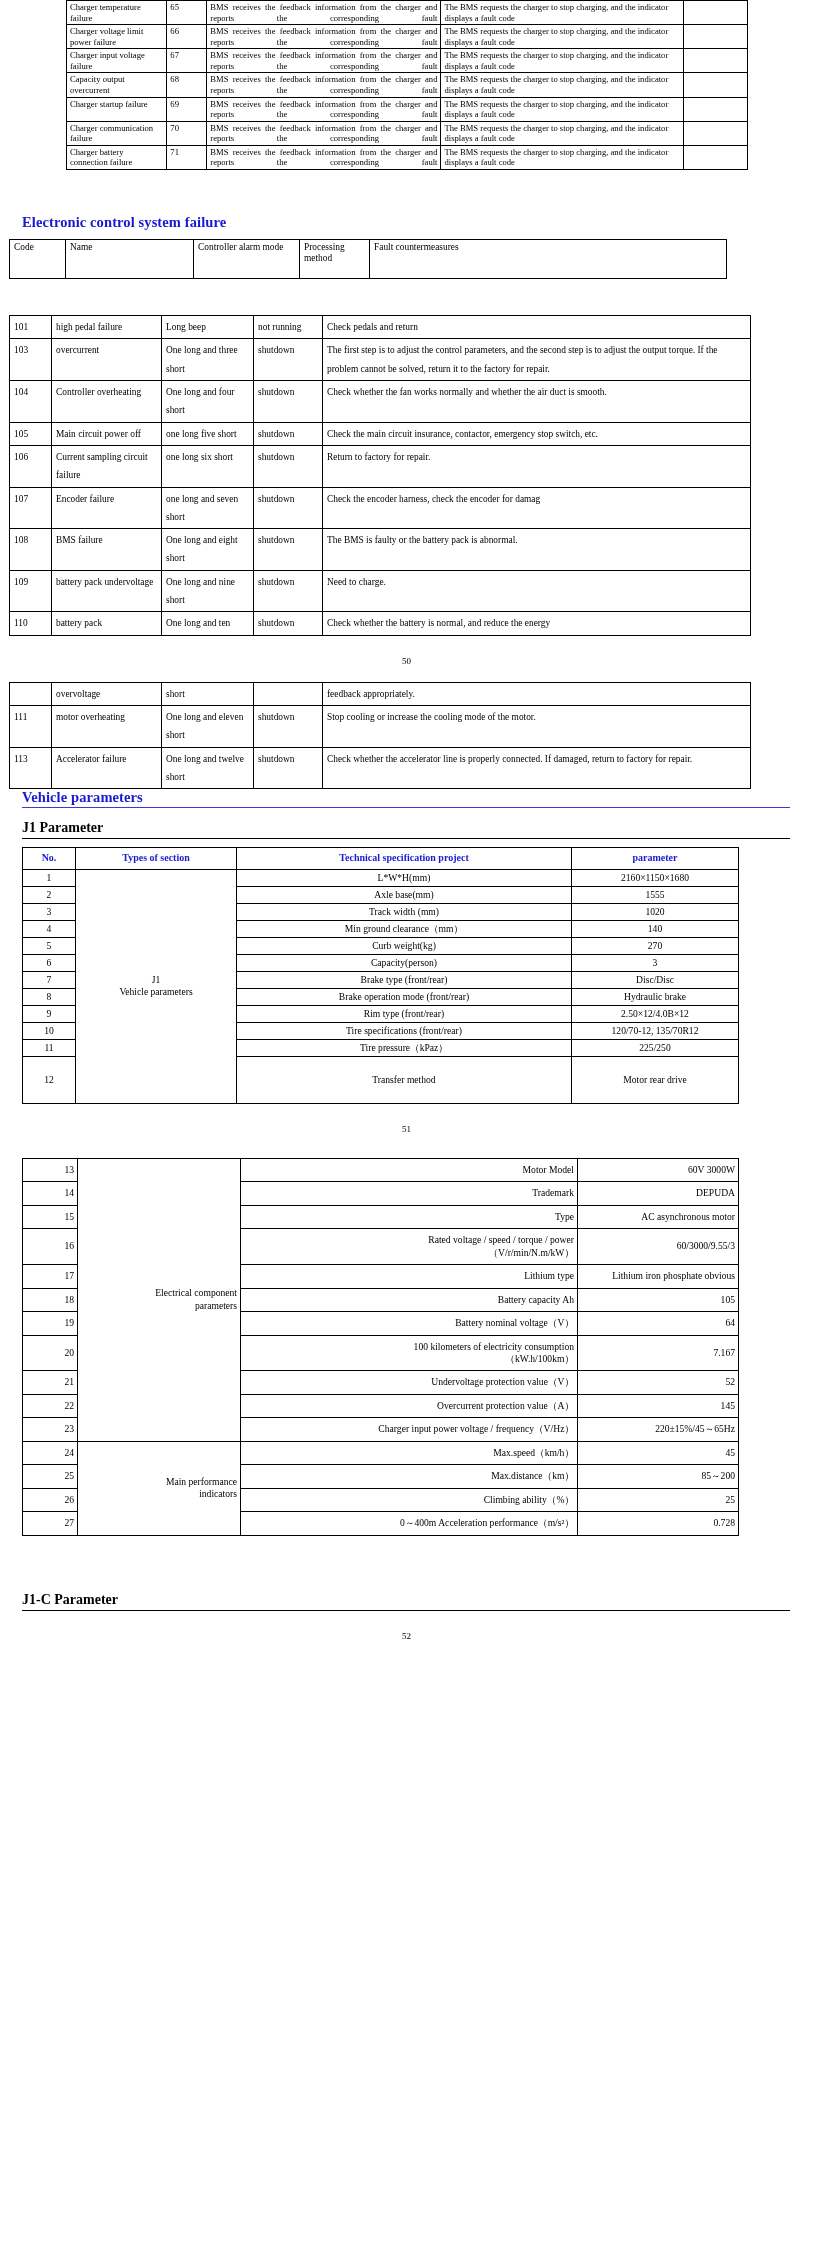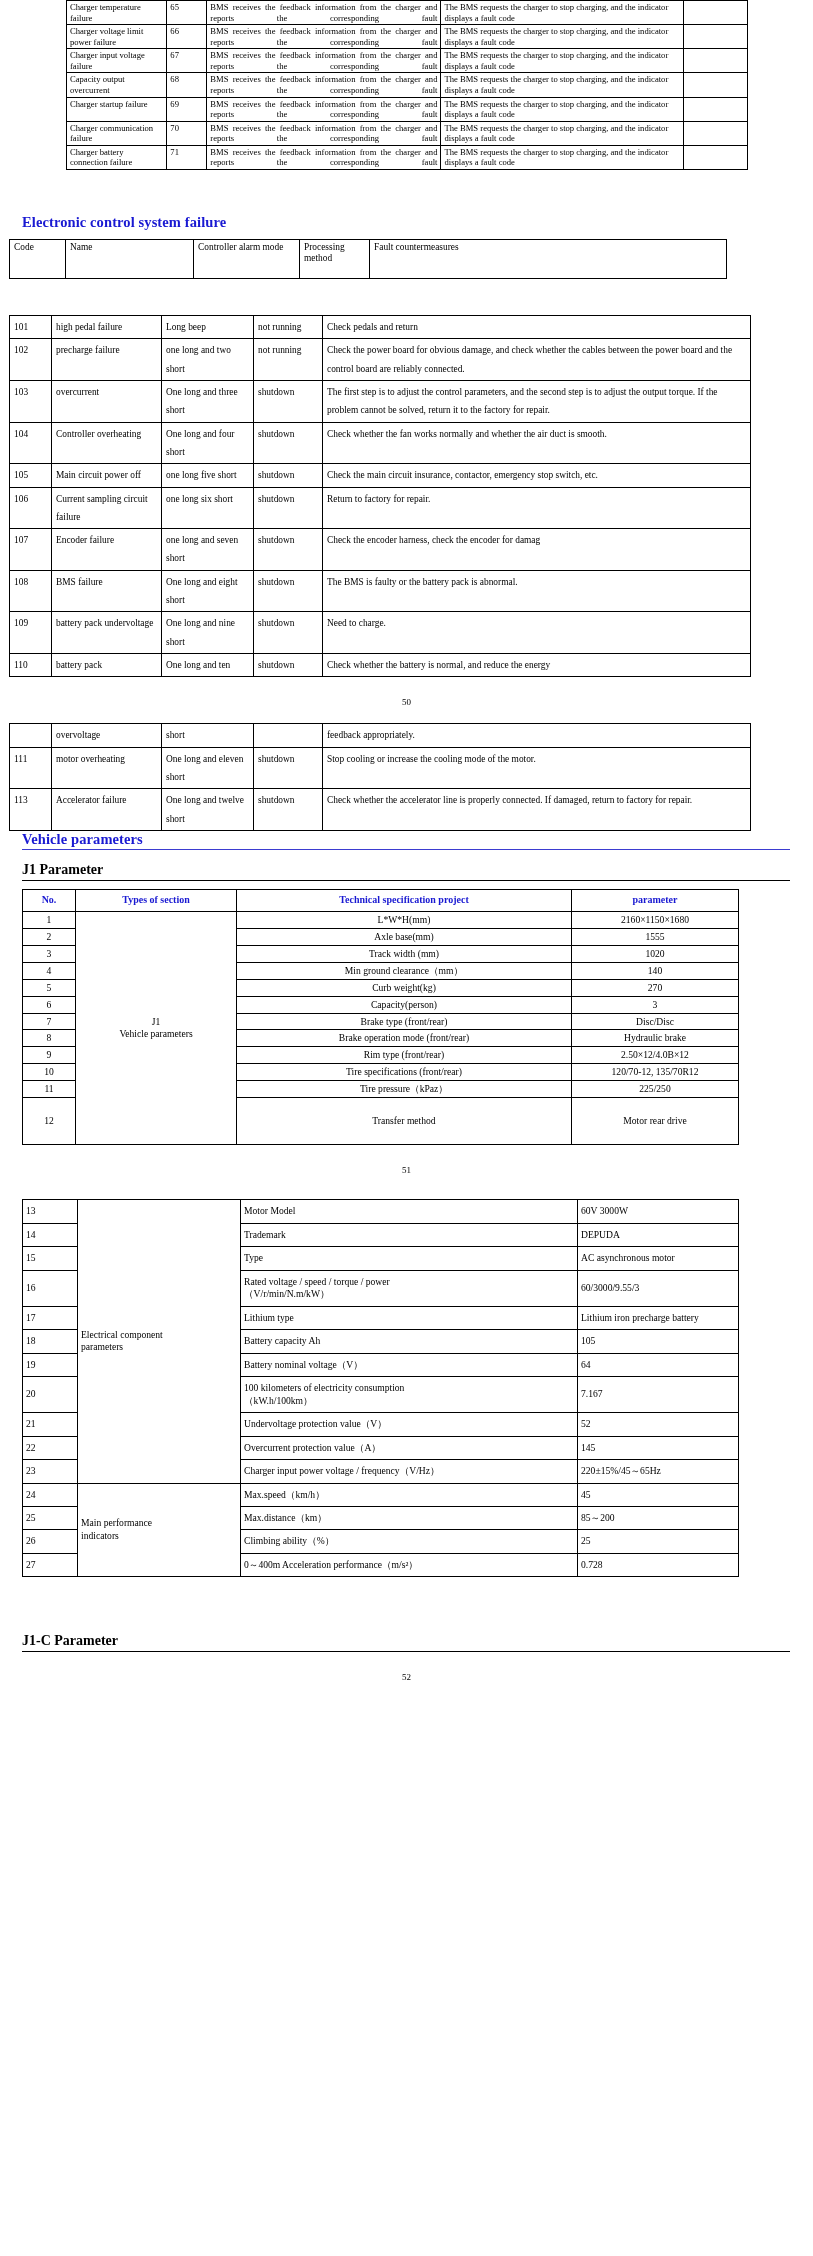--- a/index.html
+++ b/index.html
@@ -144,21 +144,21 @@
   .p-value { width: auto; }
   .tall-row td { height: 42px; }
   .vmid { vertical-align: middle; }
 
   
   .param-table2 {
     width: 717px;
     margin-left: 22px;
   }
   .param-table2 td {
-    text-align: left;
+    text-align: right;
     vertical-align: middle;
     font-size: 9.6px;
     padding: 5px 3px;
     line-height: 1.3;
   }
 
   .spacer-8  { height: 8px; }
   .spacer-12 { height: 12px; }
   .spacer-16 { height: 16px; }
   .spacer-20 { height: 20px; }
@@ -252,27 +252,20 @@
   <table class="ecu-table">
     <tbody>
       <tr>
         <td class="e-code">101</td>
         <td class="e-name">high pedal failure</td>
         <td class="e-alarm">Long beep</td>
         <td class="e-proc">not running</td>
         <td class="e-meas">Check pedals and return</td>
       </tr>
       <tr>
-        <td class="e-code">102</td>
-        <td class="e-name">precharge failure</td>
-        <td class="e-alarm">one long and two short</td>
-        <td class="e-proc">not running</td>
-        <td class="e-meas">Check the power board for obvious damage, and check whether the cables between the power board and the control board are reliably connected.</td>
-      </tr>
-      <tr>
         <td class="e-code">103</td>
         <td class="e-name">overcurrent</td>
         <td class="e-alarm">One long and three short</td>
         <td class="e-proc">shutdown</td>
         <td class="e-meas">The first step is to adjust the control parameters, and the second step is to adjust the output torque. If the problem cannot be solved, return it to the factory for repair.</td>
       </tr>
       <tr>
         <td class="e-code">104</td>
         <td class="e-name">Controller overheating</td>
         <td class="e-alarm">One long and four short</td>
@@ -473,21 +466,21 @@
         <td>16</td>
         <td>
           <div>Rated voltage / speed / torque / power</div>
           <div>（V/r/min/N.m/kW）</div>
         </td>
         <td>60/3000/9.55/3</td>
       </tr>
       <tr>
         <td>17</td>
         <td>Lithium type</td>
-        <td>Lithium iron precharge battery</td>
+        <td>Lithium iron phosphate obvious</td>
       </tr>
       <tr>
         <td>18</td>
         <td>Battery capacity Ah</td>
         <td>105</td>
       </tr>
       <tr>
         <td>19</td>
         <td>Battery nominal voltage（V）</td>
         <td>64</td>

